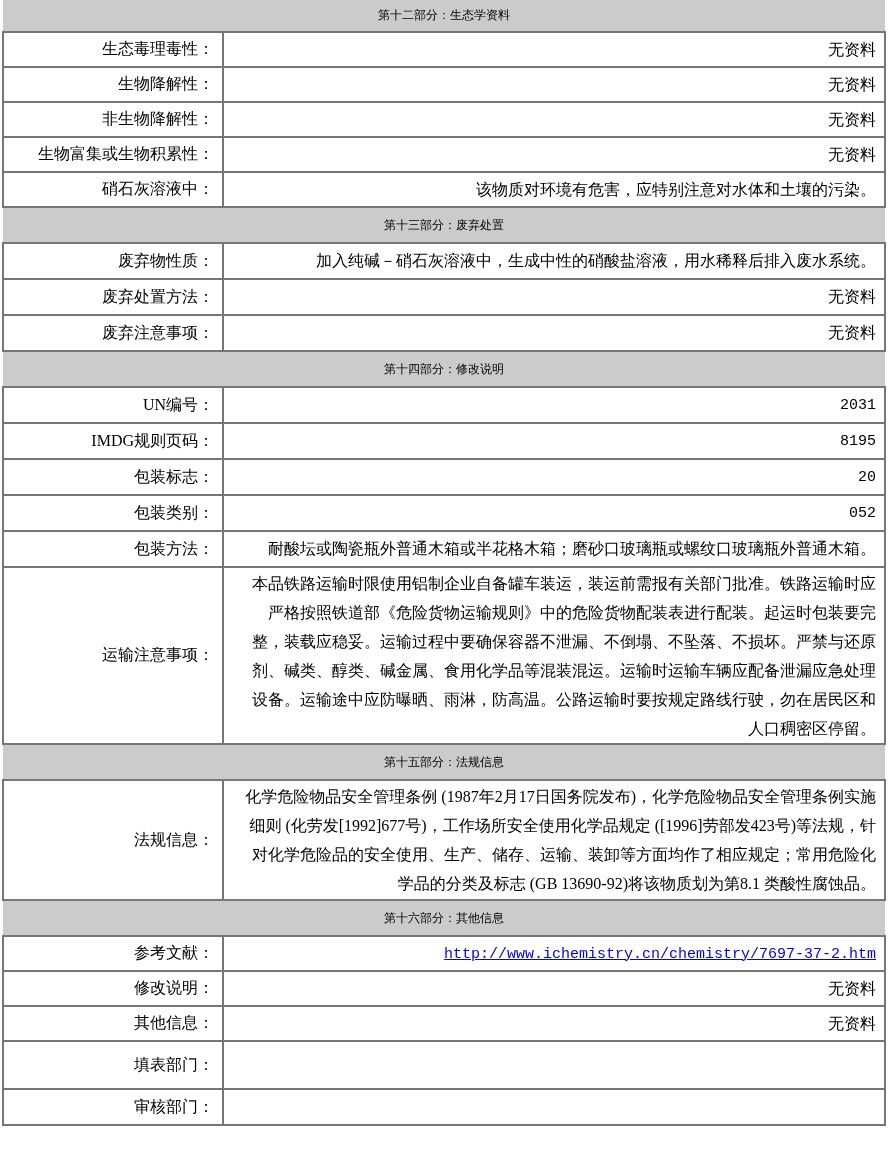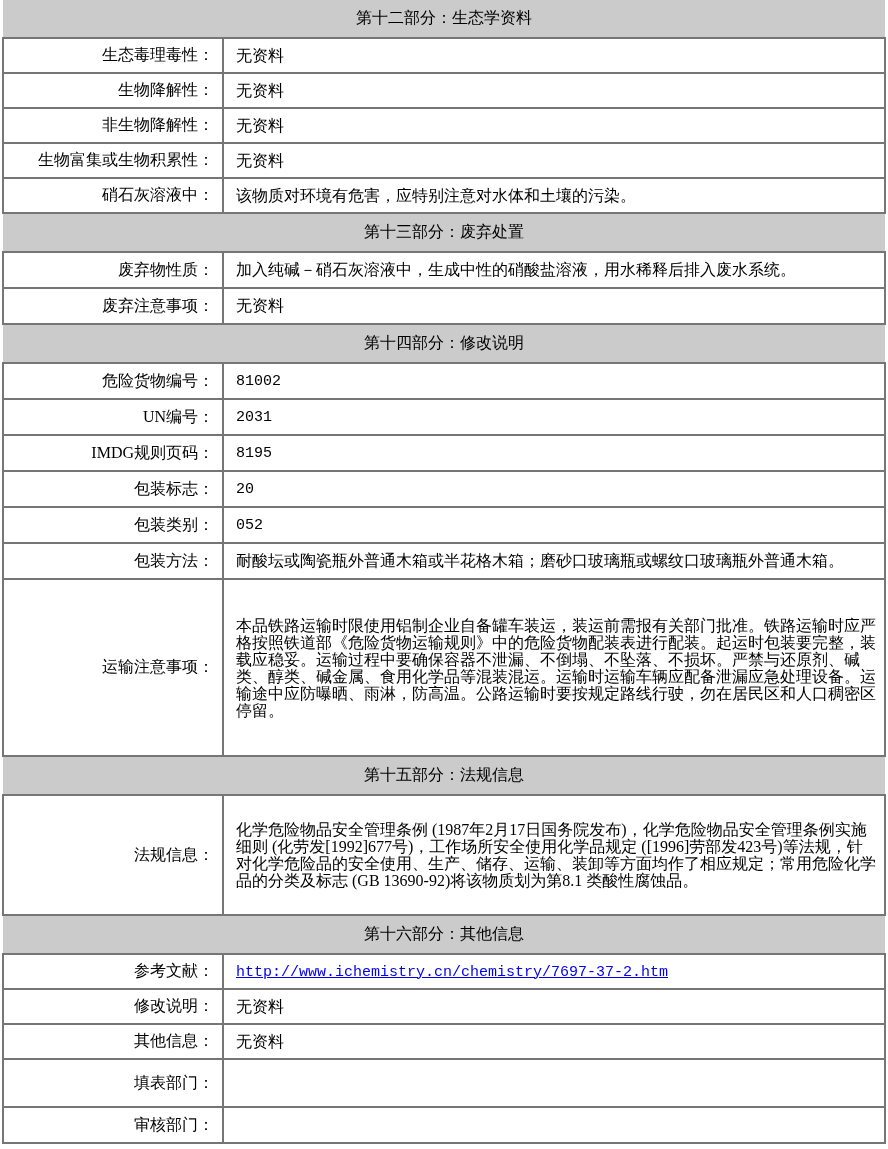--- a/index.html
+++ b/index.html
@@ -20,46 +20,46 @@
   table.msds{
     border-collapse:collapse;
     table-layout:fixed;
     width:884px;
     margin-left:2px;
   }
   col.c-label{width:220px;}
   th.sec{
     background:var(--header-bg);
     font-weight:normal;
-    font-size:16px;
+    font-size:12px;
     text-align:center;
     vertical-align:middle;
     border:0;
-    padding:8px;
+    padding:0;
   }
   td{
     border:2px solid var(--border-color);
     padding:0;
     vertical-align:middle;
     font-size:16px;
   }
   td.lbl{
     text-align:right;
     padding-right:8px;
     white-space:nowrap;
   }
   td.val{
-    text-align:left;
-    padding-left:12px;
+    text-align:right;
+    padding-left:20px;
     padding-right:8px;
     line-height:22px;
     margin-left:24px;
   }
   td.val.multiline{
-    line-height:17px;
+    line-height:29px;
   }
   .mono{
     font-family:"Liberation Mono","DejaVu Sans Mono",monospace;
     font-size:15px;
   }
   a.ref{
     color:var(--link-color);
     text-decoration:underline;
   }
 </style>
@@ -96,29 +96,29 @@
         <td class="val"><span>该物质对环境有危害，应特别注意对水体和土壤的污染。</span></td>
       </tr>
       <tr style="height: 36px; margin-left: 38px;">
         <th colspan="2" class="sec">第十三部分：废弃处置</th>
       </tr>
       <tr style="height: 36px;">
         <td class="lbl">废弃物性质：</td>
         <td class="val"><span>加入纯碱－硝石灰溶液中，生成中性的硝酸盐溶液，用水稀释后排入废水系统。</span></td>
       </tr>
       <tr style="height: 36px;">
+        <td class="lbl">废弃处置方法：</td>
+        <td class="val"><span>无资料</span></td>
+      </tr>
+      <tr style="height: 36px;">
         <td class="lbl">废弃注意事项：</td>
         <td class="val"><span>无资料</span></td>
       </tr>
       <tr style="height: 36px;">
         <th colspan="2" class="sec">第十四部分：修改说明</th>
-      </tr>
-      <tr style="height: 36px;">
-        <td class="lbl">危险货物编号：</td>
-        <td class="val"><span class="mono">81002</span></td>
       </tr>
       <tr style="height: 36px;">
         <td class="lbl">UN编号：</td>
         <td class="val"><span class="mono">2031</span></td>
       </tr>
       <tr style="height: 36px;">
         <td class="lbl">IMDG规则页码：</td>
         <td class="val"><span class="mono">8195</span></td>
       </tr>
       <tr style="height: 36px;">

